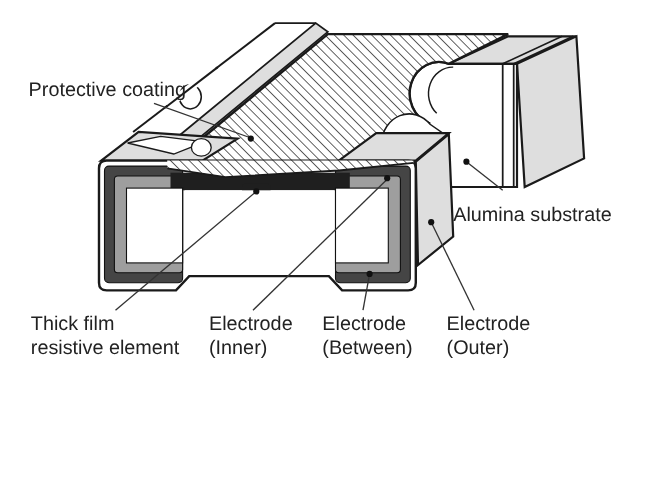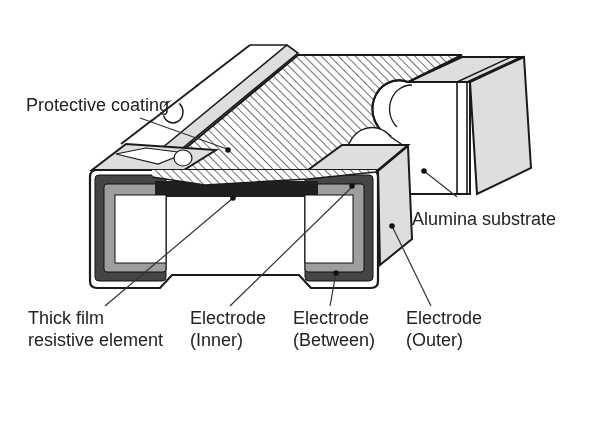--- a/index.html
+++ b/index.html
@@ -1,16 +1,16 @@
 <!DOCTYPE html>
 <html><head>
 <meta charset="utf-8">
 <style>
   html,body{margin:0;padding:0;background:#ffffff;}
-  .stage{width:600px;height:356px;position:relative;background:#fff;overflow:hidden;margin-top:24px;}
+  .stage{width:600px;height:356px;position:relative;background:#fff;overflow:hidden;}
   svg{display:block;}
   text{font-family:"Liberation Sans","DejaVu Sans",sans-serif;font-size:18px;fill:#222222;}
 </style>
 </head>
 <body>
 
 <div class="stage">
 <svg width="600" height="434" viewBox="0 0 600 434">
   <defs>
     <pattern id="hatch" width="6" height="6" patternUnits="userSpaceOnUse" patternTransform="rotate(-45)">

